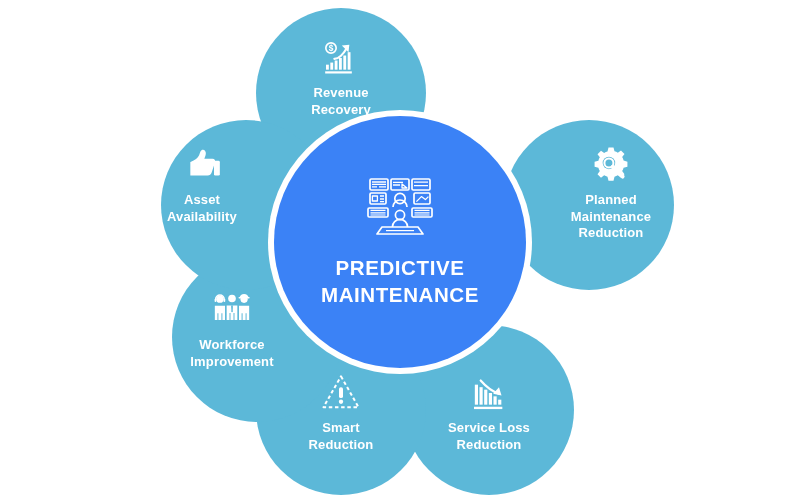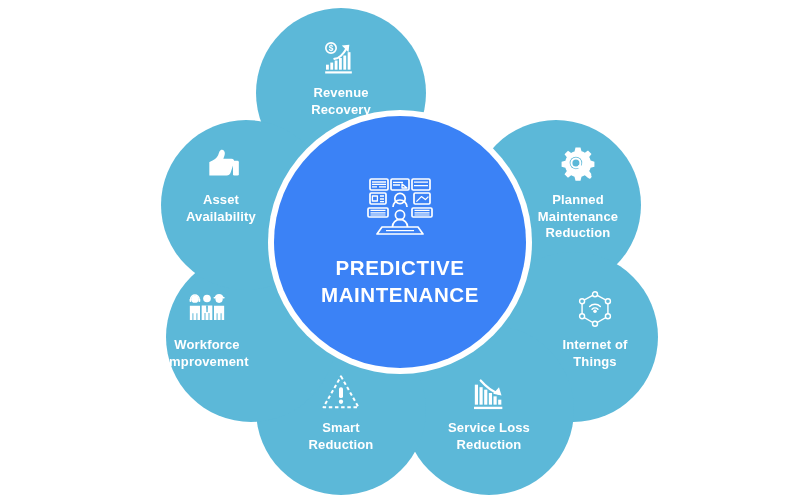--- a/index.html
+++ b/index.html
@@ -51,26 +51,26 @@
     font-size: 13px;
     font-weight: bold;
     line-height: 1.28;
     letter-spacing: 0.15px;
     white-space: pre-line;
   }
 
   
   .p-revenue      { top: 8px;   left: 256px; }
   .p-smart        { top: 8px;   left: 404px; }
-  .p-planned      { top: 120px; left: 471px; }
+  .p-planned      { top: 120px; left: 504px; }
   .p-iot          { top: 252px; left: 488px; }
   .p-service      { top: 325px; left: 404px; }
   .p-risk         { top: 325px; left: 256px; }
-  .p-workforce    { top: 252px; left: 166px; }
-  .p-asset        { top: 120px; left: 161px; align-items: flex-end; }
+  .p-workforce    { top: 252px; left: 172px; align-items: flex-end; }
+  .p-asset        { top: 120px; left: 161px; }
 
   
   .p-revenue .petal-inner   { margin-top: 30px; }
   .p-smart .petal-inner     { margin-top: 30px; }
   .p-planned .petal-inner   { margin-top: 25px; margin-left: 44px; }
   .p-iot .petal-inner       { margin-top: 38px; margin-left: 44px; }
   .p-service .petal-inner   { margin-top: 48px; }
   .p-risk .petal-inner      { margin-top: 48px; }
   .p-workforce .petal-inner { margin-top: 38px; margin-right: 44px; margin-left: -44px;}
   .p-asset .petal-inner     { margin-top: 25px; margin-right: 44px; margin-left: -44px;}
@@ -151,40 +151,20 @@
           <path d="M26 26 L38 38" stroke="#ffffff" stroke-width="4.6" stroke-linecap="round"></path>
           <path d="M25.5 25.5 L37 37" stroke="#5cb8d8" stroke-width="1.4" stroke-linecap="round" opacity="0"></path>
         </svg>
       </span>
       <span class="petal-label">Planned
 Maintenance
 Reduction</span>
     </div>
   </div>
 
-  <div class="petal p-iot">
-    <div class="petal-inner">
-      <span class="petal-icon">
-        <svg viewBox="0 0 48 48" fill="none" stroke="#ffffff" stroke-width="1.7">
-          <path d="M24 5 L39.5 13.5 V31.5 L24 40.5 L8.5 31.5 V13.5 Z"></path>
-          <circle cx="24" cy="5" r="3" fill="#5cb8d8"></circle>
-          <circle cx="39.5" cy="13.5" r="3" fill="#5cb8d8"></circle>
-          <circle cx="39.5" cy="31.5" r="3" fill="#5cb8d8"></circle>
-          <circle cx="24" cy="40.5" r="3" fill="#5cb8d8"></circle>
-          <circle cx="8.5" cy="31.5" r="3" fill="#5cb8d8"></circle>
-          <circle cx="8.5" cy="13.5" r="3" fill="#5cb8d8"></circle>
-          <circle cx="24" cy="25.5" r="2.1" fill="#ffffff" stroke="none"></circle>
-          <path d="M20.5 23 a5 5 0 0 1 7 0" stroke-width="1.8" stroke-linecap="round"></path>
-          <path d="M17.6 19.8 a9.2 9.2 0 0 1 12.8 0" stroke-width="1.8" stroke-linecap="round"></path>
-        </svg>
-      </span>
-      <span class="petal-label">Internet of
-Things</span>
-    </div>
-  </div>
 
   <div class="petal p-service">
     <div class="petal-inner">
       <span class="petal-icon">
         <svg viewBox="0 0 48 48" fill="#ffffff">
           <path d="M14 9 C20 16 28 22 36 25" fill="none" stroke="#ffffff" stroke-width="2.6" stroke-linecap="round"></path>
           <path d="M29 25 L39 27 L36 17 Z"></path>
           <rect x="7" y="14" width="3.8" height="24"></rect>
           <rect x="12.6" y="17" width="3.8" height="21"></rect>
           <rect x="18.2" y="20" width="3.8" height="18"></rect>

